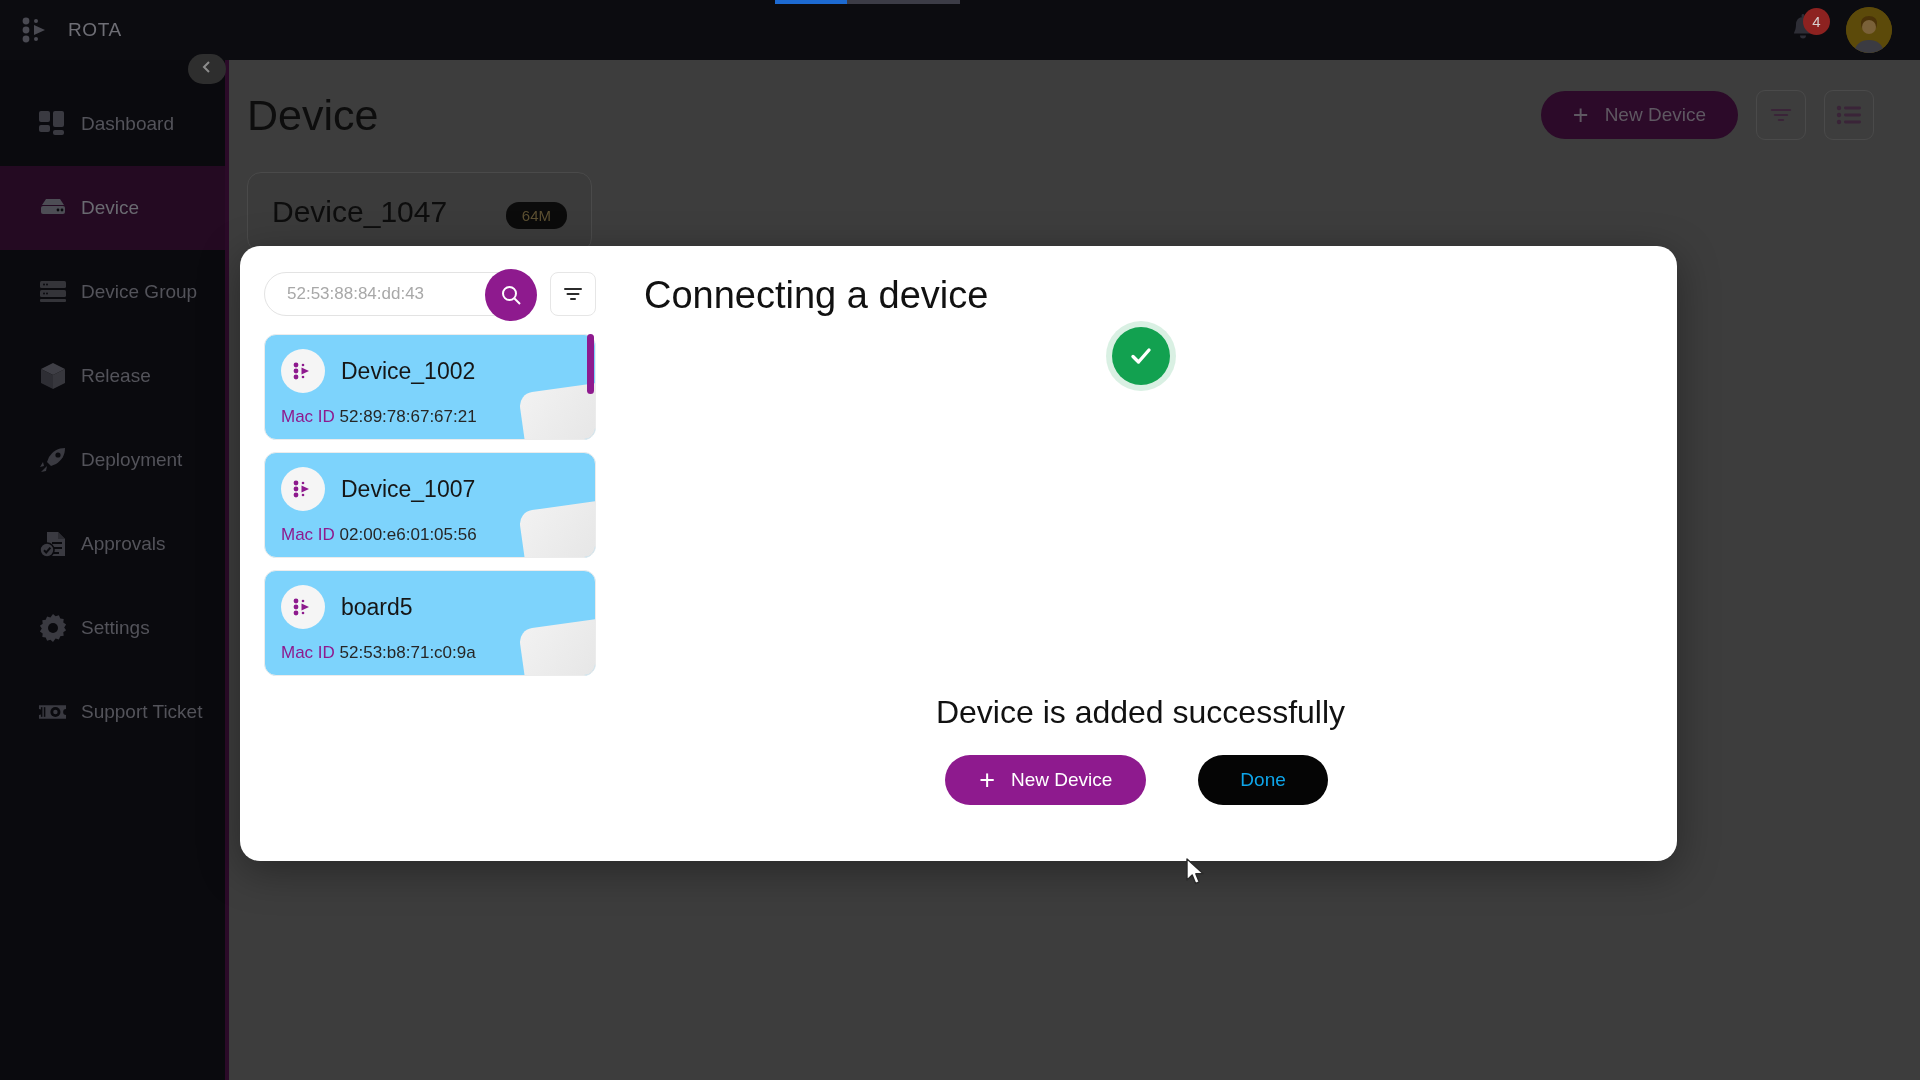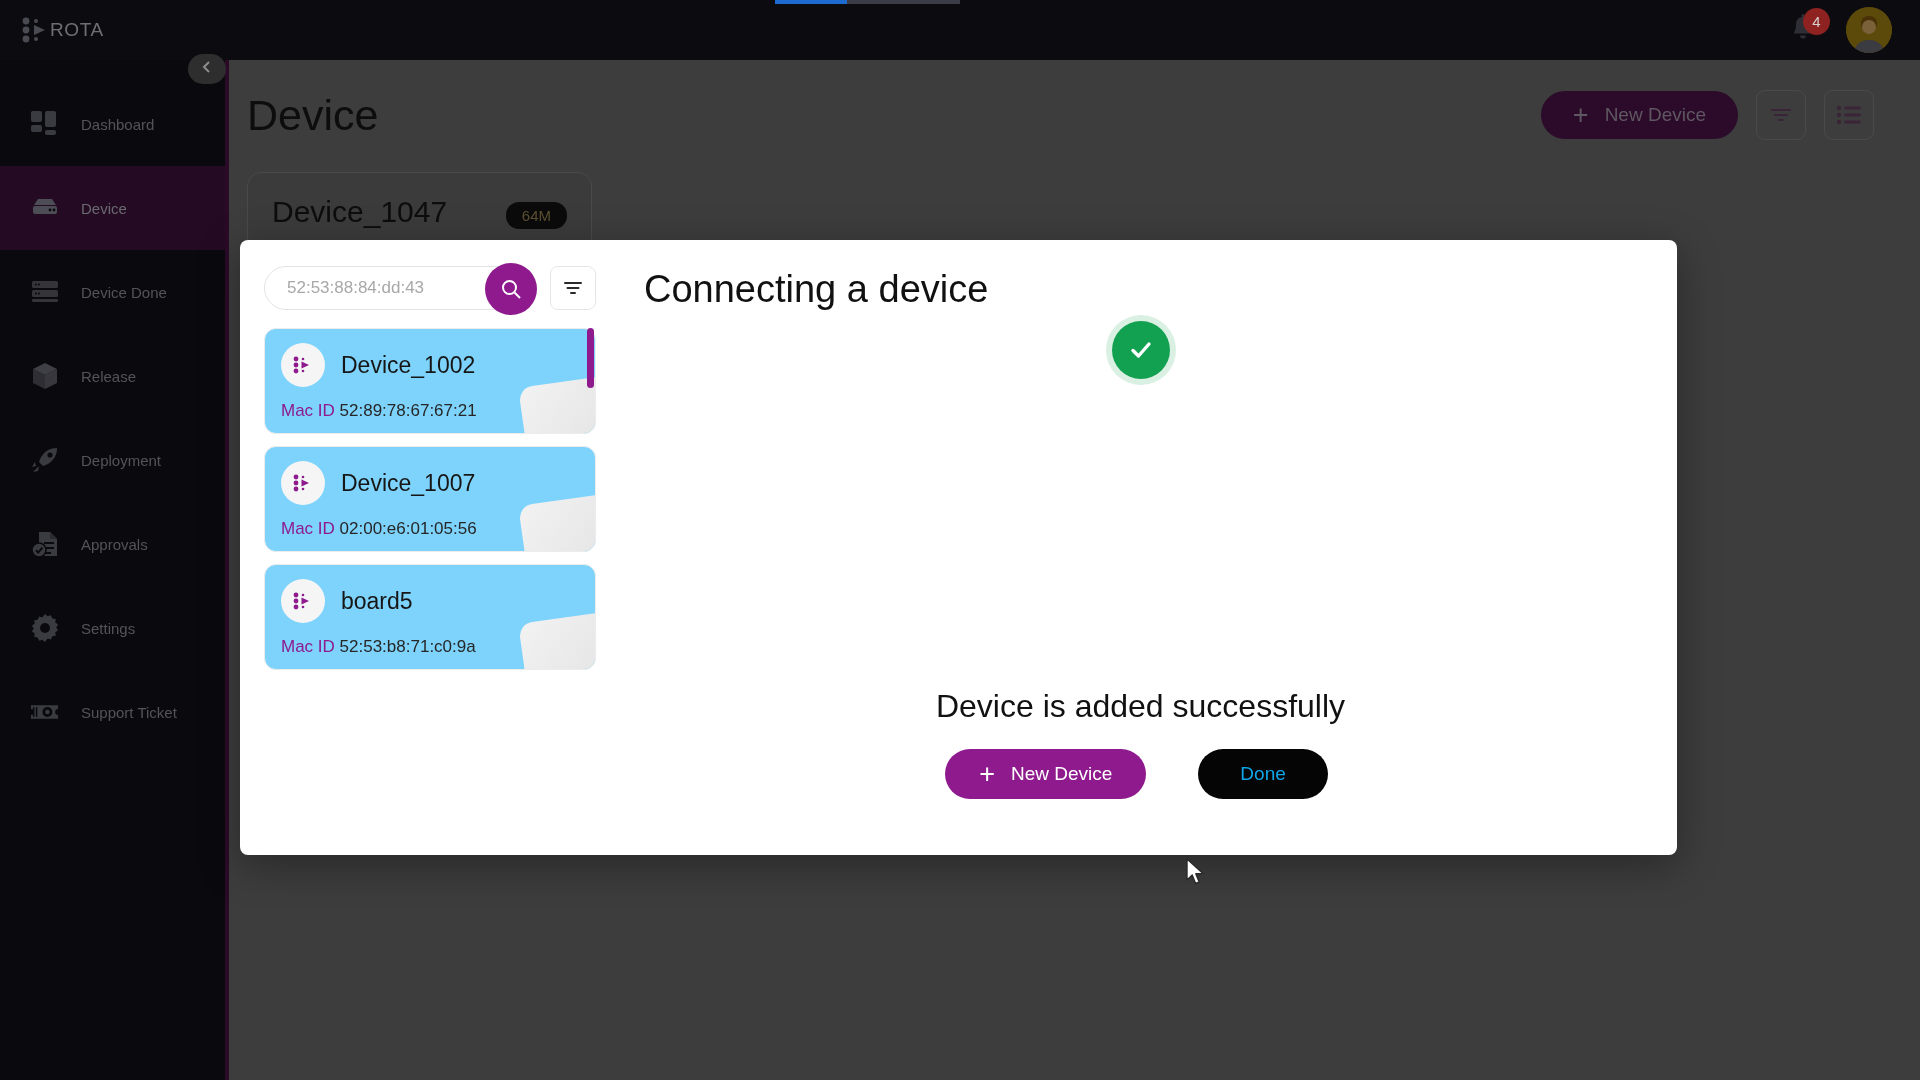--- a/index.html
+++ b/index.html
@@ -33,20 +33,21 @@
     width: 1920px;
     height: 60px;
     background: #0c0c10;
     display: flex;
     align-items: center;
     z-index: 5;
   }
   .brand {
     display: flex;
     align-items: center;
+    gap: 18px;
     padding-left: 22px;
     width: 225px;
   }
   .brand-logo {
     width: 28px; height: 26px;
     position: relative;
   }
   .brand-name {
     color: #6e6e75;
     font-size: 19px;
@@ -85,24 +86,24 @@
     width: 225px;
     height: 1020px;
     background: #0a0a0e;
     z-index: 4;
     padding-top: 22px;
   }
   .nav-item {
     height: 84px;
     display: flex;
     align-items: center;
-    gap: 22px;
-    padding-left: 30px;
+    gap: 14px;
+    padding-left: 38px;
     color: #53535a;
-    font-size: 15px;
+    font-size: 19px;
   }
   .nav-item.active {
     background: #240a22;
     color: #6a6a71;
   }
   .nav-icon {
     width: 29px; height: 29px;
     display: flex; align-items: center; justify-content: center;
     flex: none;
   }
@@ -202,24 +203,24 @@
     background: #0b0b0b;
     color: #5c5032;
     font-size: 15px;
     border-radius: 13px;
     padding: 5px 16px;
   }
 
   
   .modal {
     position: absolute;
-    left: 240px; top: 240px;
+    left: 240px; top: 246px;
     width: 1437px; height: 615px;
     background: #ffffff;
-    border-radius: 8px;
+    border-radius: 20px;
     z-index: 20;
     display: flex;
     box-shadow: 0 10px 40px rgba(0,0,0,.35);
   }
   .modal-left {
     width: 378px;
     padding: 26px 22px 0 24px;
     position: relative;
     overflow: hidden;
   }
@@ -480,21 +481,21 @@
         <svg width="28" height="24" viewBox="0 0 28 24" fill="#343439">
           <rect x="1" y="1" width="26" height="7" rx="1.5"></rect>
           <rect x="1" y="10" width="26" height="7" rx="1.5"></rect>
           <rect x="1" y="19" width="26" height="3" rx="1"></rect>
           <circle cx="5" cy="4.5" r="1" fill="#0a0a0e"></circle>
           <circle cx="8" cy="4.5" r="1" fill="#0a0a0e"></circle>
           <circle cx="5" cy="13.5" r="1" fill="#0a0a0e"></circle>
           <circle cx="8" cy="13.5" r="1" fill="#0a0a0e"></circle>
         </svg>
       </span>
-      <span>Device Done</span>
+      <span>Device Group</span>
     </div>
 
     <div class="nav-item">
       <span class="nav-icon">
         <svg width="28" height="28" viewBox="0 0 28 28">
           <path d="M14 1 L26 7 L14 13 L2 7 Z" fill="#3f3f46"></path>
           <path d="M2 7 L14 13 L14 27 L2 21 Z" fill="#2e2e34"></path>
           <path d="M26 7 L14 13 L14 27 L26 21 Z" fill="#37373d"></path>
         </svg>
       </span>

